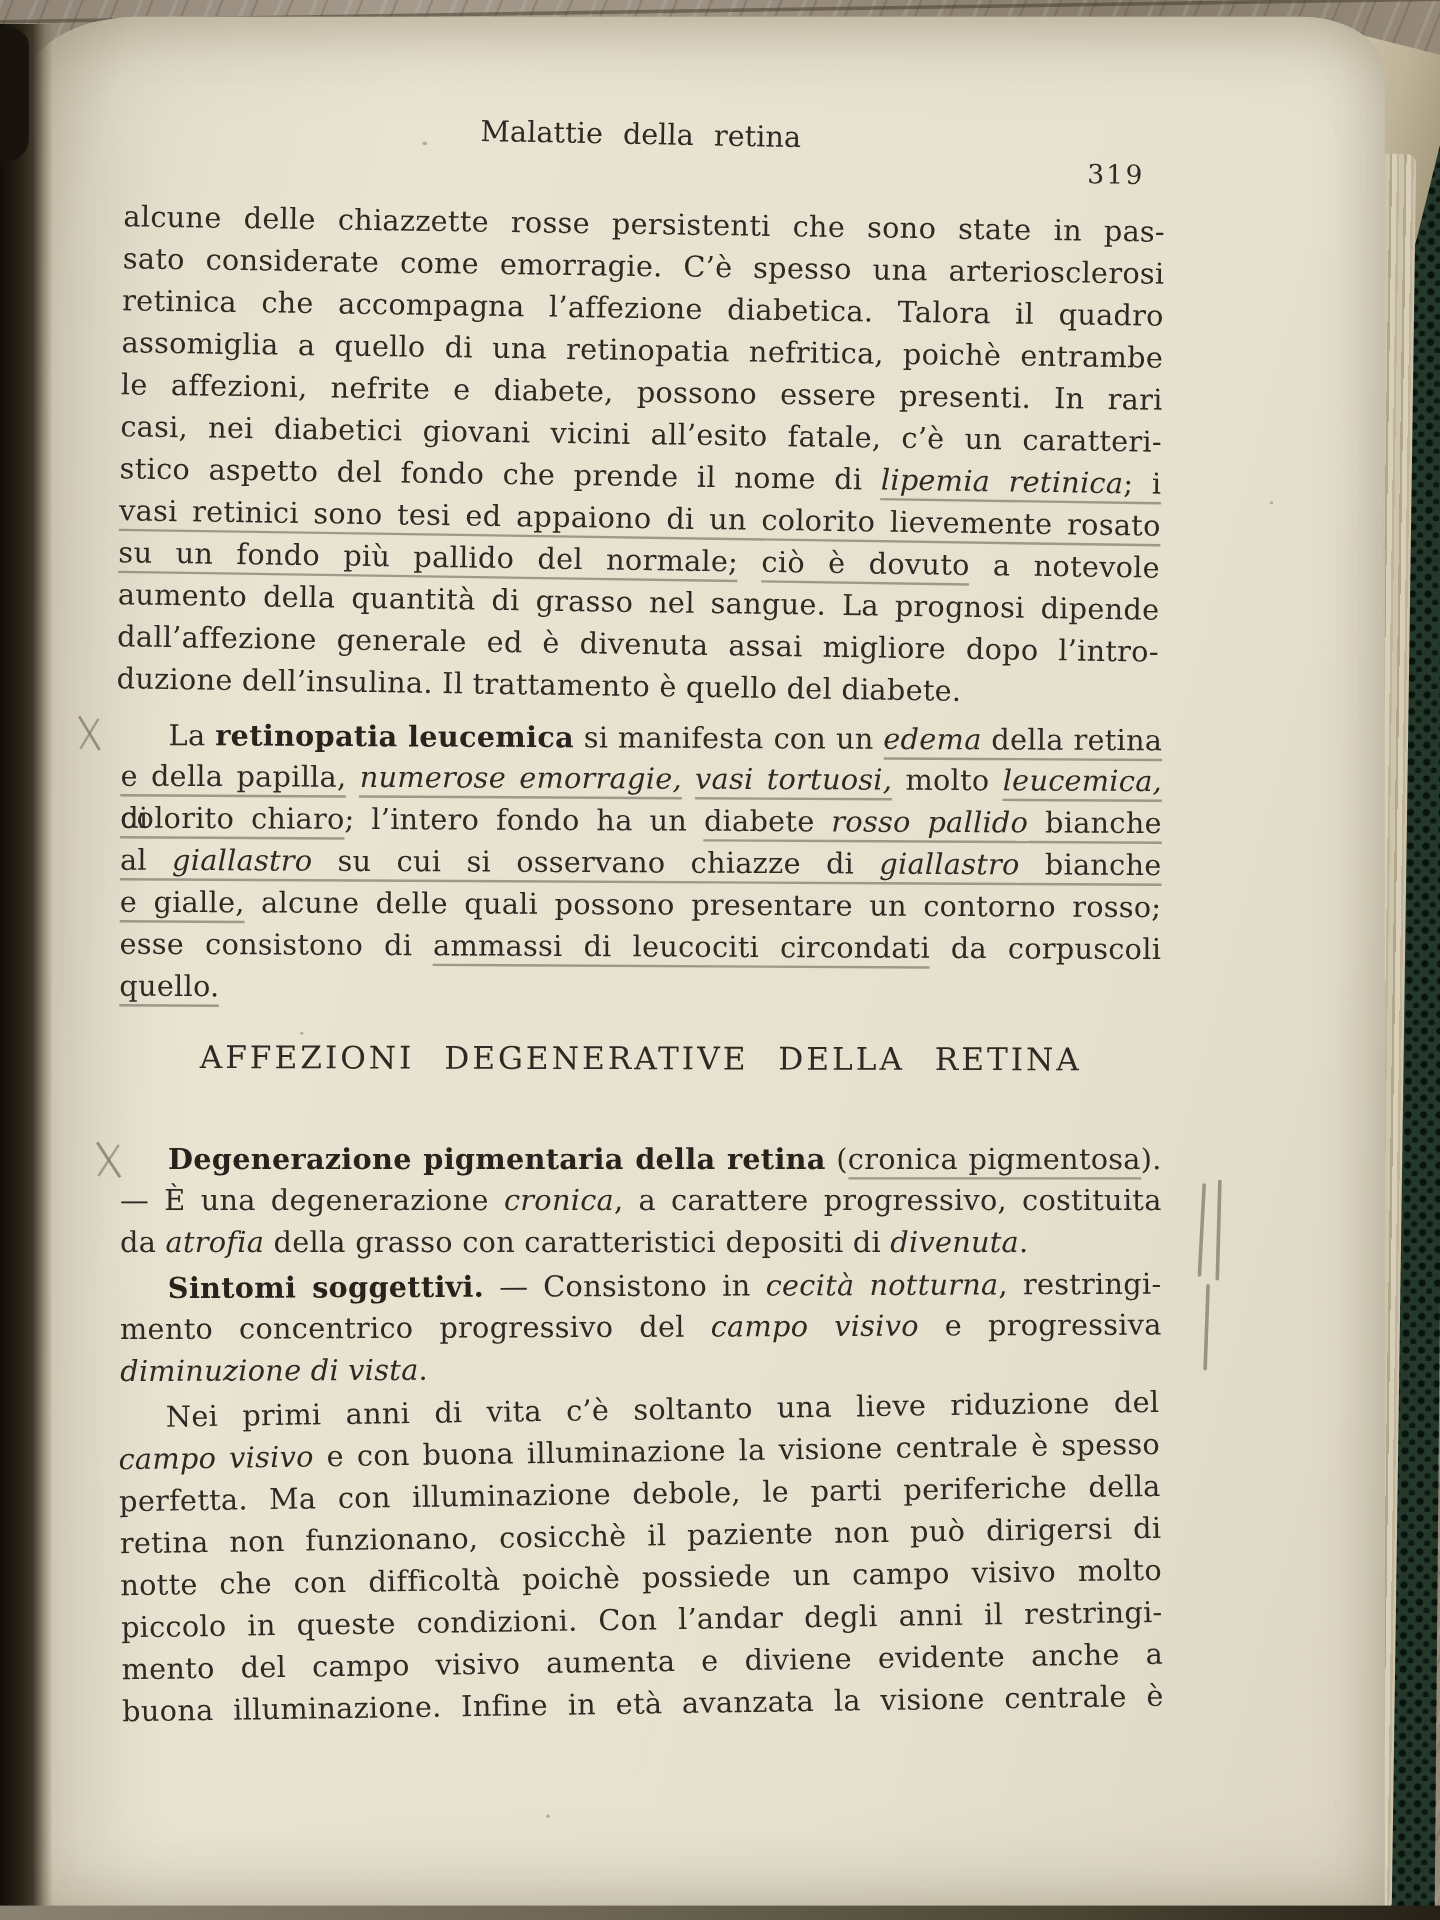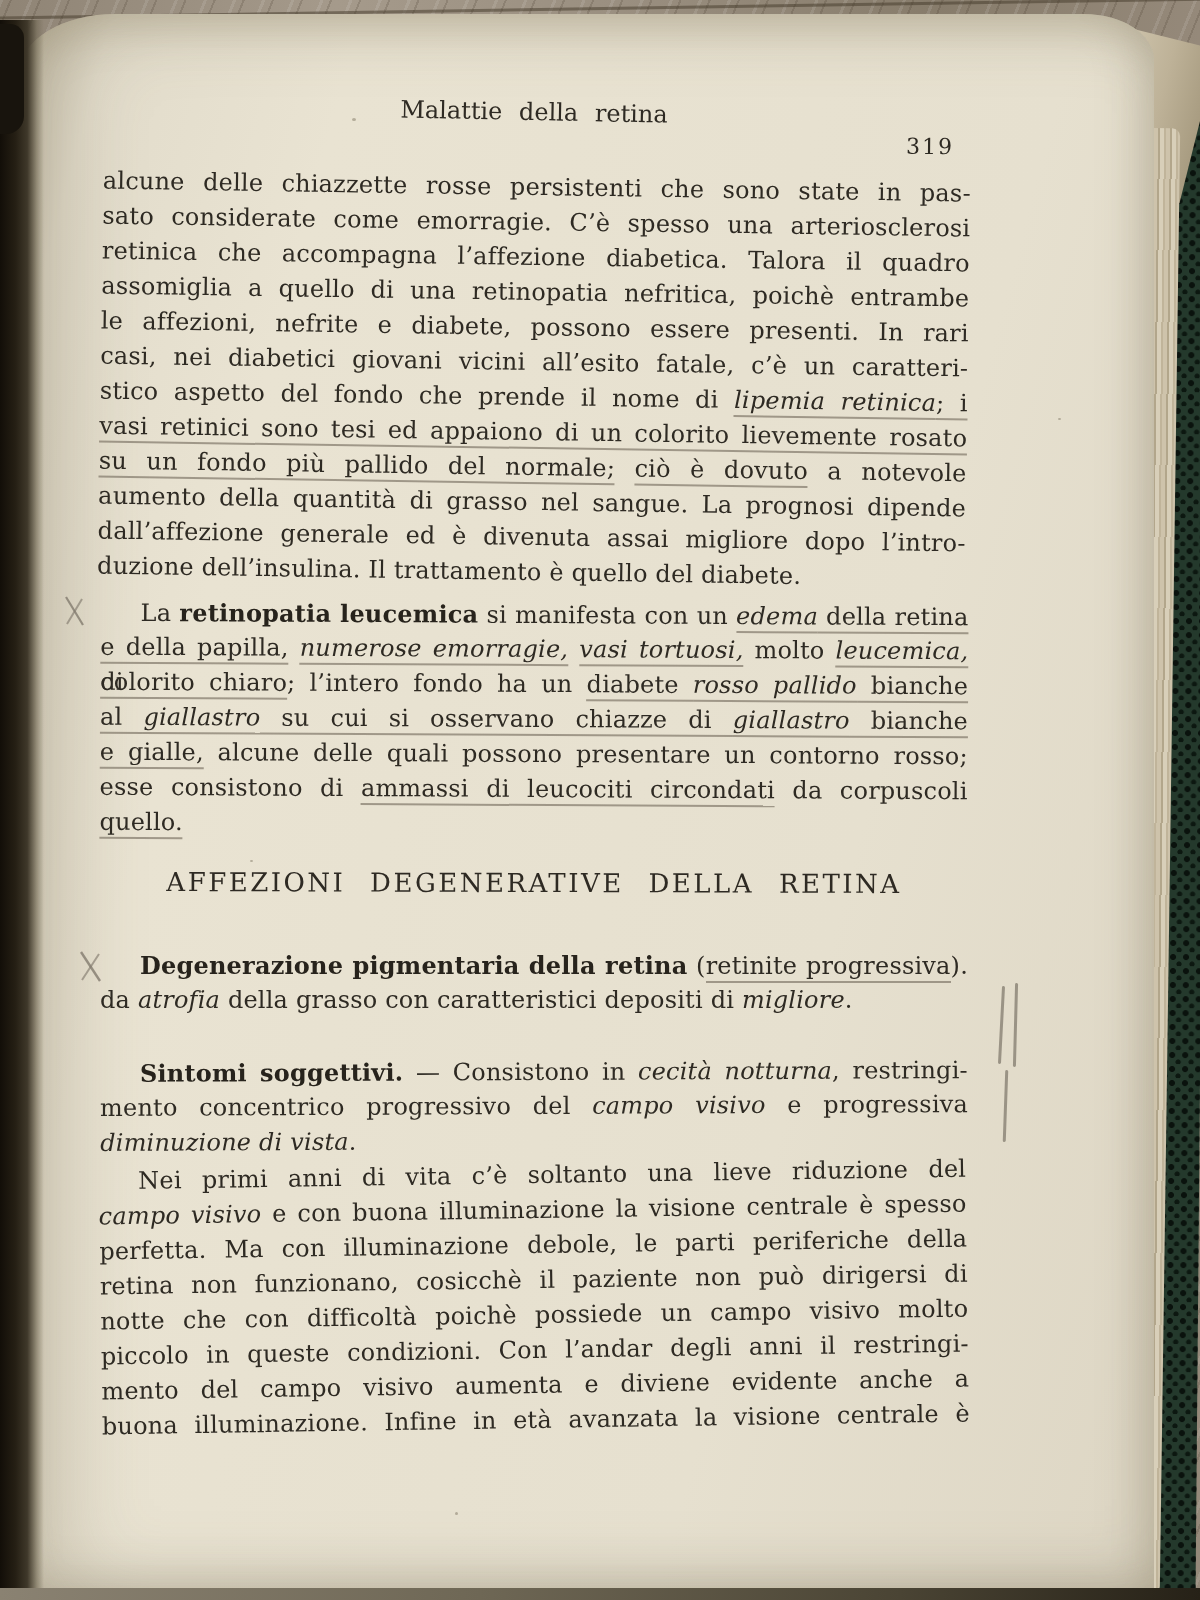--- a/index.html
+++ b/index.html
@@ -102,22 +102,23 @@
         <div class="line indent"><span>La </span><span class="seg-b">retinopatia leucemica</span><span> si manifesta con un </span><span class="seg-i seg-u">edema</span><span class="seg-u"> della retina</span></div>
         <div class="line"><span class="seg-u">e della papilla,</span><span> </span><span class="seg-i seg-u">numerose emorragie,</span><span> </span><span class="seg-i seg-u">vasi tortuosi,</span><span> molto </span><span class="seg-i seg-u">leucemica,</span><span> di</span></div>
         <div class="line"><span class="seg-u">colorito chiaro</span><span>; l’intero fondo ha un </span><span class="seg-u">diabete </span><span class="seg-i seg-u">rosso pallido</span><span class="seg-u"> bianche</span></div>
         <div class="line"><span class="seg-u">al </span><span class="seg-i seg-u">giallastro</span><span class="seg-u"> su cui si osservano chiazze di </span><span class="seg-i seg-u">giallastro</span><span class="seg-u"> bianche</span></div>
         <div class="line"><span class="seg-u">e gialle,</span><span> alcune delle quali possono presentare un contorno rosso;</span></div>
         <div class="line"><span>esse consistono di </span><span class="seg-u">ammassi di leucociti circondati</span><span> da corpuscoli</span></div>
         <div class="line nojust"><span class="seg-u">quello.</span></div>
       </div>
     <div class="section-heading">AFFEZIONI  DEGENERATIVE  DELLA  RETINA</div>
     <div class="para" id="para-3">
-        <div class="line indent"><span class="seg-b">Degenerazione pigmentaria della retina</span><span> (</span><span class="seg-u">retinite progressiva</span><span>).</span></div>
-        <div class="line nojust"><span>da </span><span class="seg-i">atrofia</span><span> della grasso con caratteristici depositi di </span><span class="seg-i">migliore</span><span>.</span></div>
+        <div class="line indent"><span class="seg-b">Degenerazione pigmentaria della retina</span><span> (</span><span class="seg-u">cronica pigmentosa</span><span>).</span></div>
+        <div class="line"><span>— È una degenerazione </span><span class="seg-i">cronica</span><span>, a carattere progressivo, costituita</span></div>
+        <div class="line nojust"><span>da </span><span class="seg-i">atrofia</span><span> della grasso con caratteristici depositi di </span><span class="seg-i">divenuta</span><span>.</span></div>
       </div>
     <div class="para" id="para-4">
         <div class="line indent"><span class="seg-b">Sintomi soggettivi.</span><span> — Consistono in </span><span class="seg-i">cecità notturna</span><span>, restringi-</span></div>
         <div class="line"><span>mento concentrico progressivo del </span><span class="seg-i">campo visivo</span><span> e progressiva</span></div>
         <div class="line nojust"><span class="seg-i">diminuzione di vista</span><span>.</span></div>
       </div>
     <div class="para" id="para-5">
         <div class="line indent"><span>Nei primi anni di vita c’è soltanto una lieve riduzione del</span></div>
         <div class="line"><span class="seg-i">campo visivo</span><span> e con buona illuminazione la visione centrale è spesso</span></div>
         <div class="line"><span>perfetta. Ma con illuminazione debole, le parti periferiche della</span></div>

